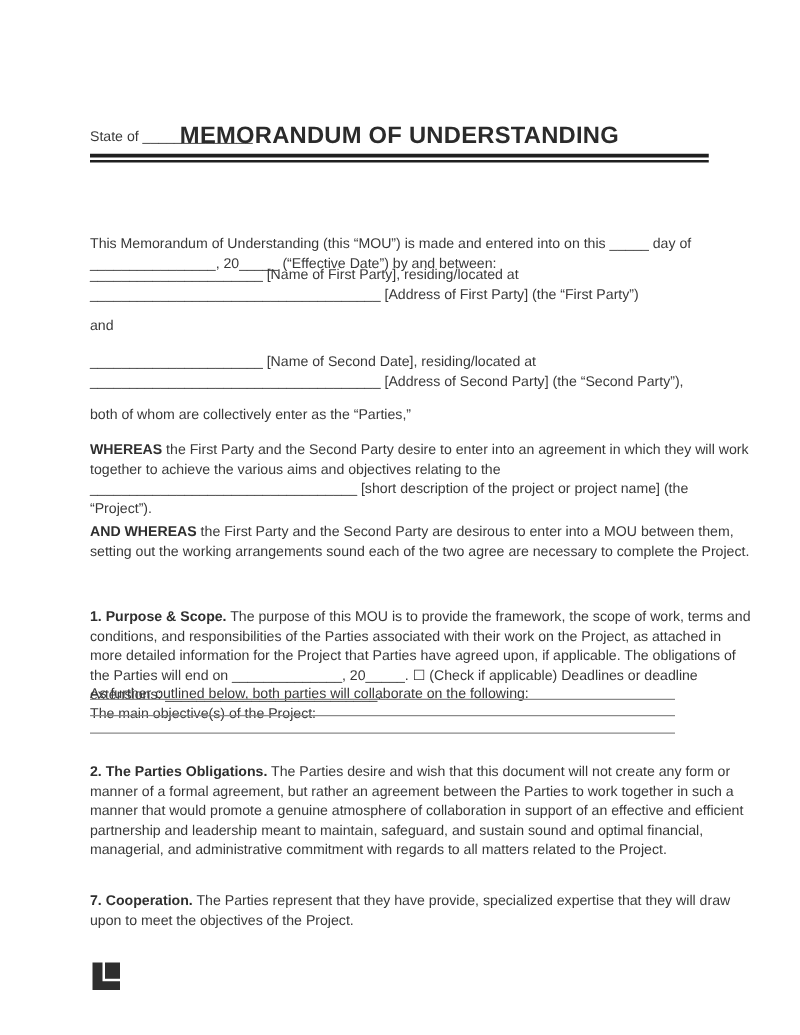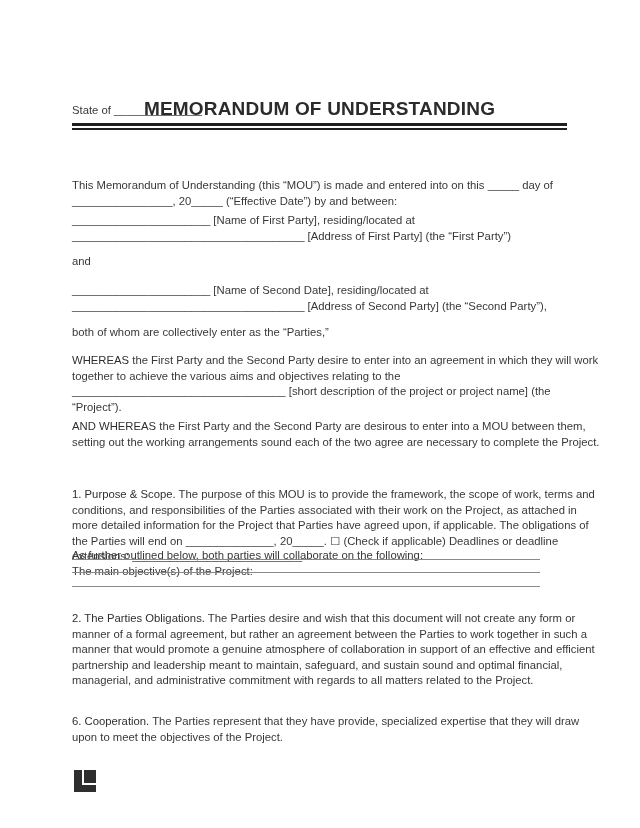--- a/index.html
+++ b/index.html
@@ -14,21 +14,21 @@
   }
   .block {
     position: absolute;
     left: 72px;
     width: 502px;
     font-size: 11.3px;
     line-height: 15.5px;
     white-space: pre;
     margin-top: 32px;
   }
-  .block b { font-weight: normal; color: #2f2f2f; text-align: right; }
+  .block b { font-weight: bold; color: #2f2f2f; text-align: right; }
   .title-wrap {
     position: absolute;
     left: 72px;
     top: 98px;
     width: 495px;
     text-align: center;
   }
   .doc-title {
     font-size: 19px;
     font-weight: bold;
@@ -69,21 +69,21 @@
 <body>
 
 <div class="block" style="top:71px">State of ______________</div>
 
 <div class="title-wrap">
     <div class="doc-title">MEMORANDUM OF UNDERSTANDING</div>
     <div class="rule-thick"></div>
     <div class="rule-thin"></div>
   </div>
 
-<div class="block" style="top:146px">This Memorandum of Understanding (this “MOU”) is made and entered into on this _____ day of
+<div class="block" style="top:156px">This Memorandum of Understanding (this “MOU”) is made and entered into on this _____ day of
 ________________, 20_____ (“Effective Date”) by and between:</div>
 
 <div class="block" style="top:181px">______________________ [Name of First Party], residing/located at
 _____________________________________ [Address of First Party] (the “First Party”)</div>
 
 <div class="block" style="top:222px">and</div>
 
 <div class="block" style="top:251px">______________________ [Name of Second Date], residing/located at
 _____________________________________ [Address of Second Party] (the “Second Party”),</div>
 
@@ -111,21 +111,21 @@
     <div class="write-line"></div>
     <div class="write-line"></div>
   </div>
 
 <div class="block" style="top:579px"><b>2. The Parties Obligations.</b><span> The Parties desire and wish that this document will not create any form or
 manner of a formal agreement, but rather an agreement between the Parties to work together in such a
 manner that would promote a genuine atmosphere of collaboration in support of an effective and efficient
 partnership and leadership meant to maintain, safeguard, and sustain sound and optimal financial,
 managerial, and administrative commitment with regards to all matters related to the Project.</span></div>
 
-<div class="block" style="top:682px"><b>6. Cooperation.</b><span> The Parties represent that they have provide, specialized expertise that they will draw
+<div class="block" style="top:682px"><b>7. Cooperation.</b><span> The Parties represent that they have provide, specialized expertise that they will draw
 upon to meet the objectives of the Project.</span></div>
 
 <div class="logo">
   <svg width="26" height="26" viewBox="0 0 26 26">
     <path d="M2,2 h8 v15 h14 v7 H2 Z" fill="#2e2e2e"></path>
     <rect x="12" y="2" width="12" height="13" fill="#2e2e2e"></rect>
   </svg>
 </div>
 
 </body></html>

